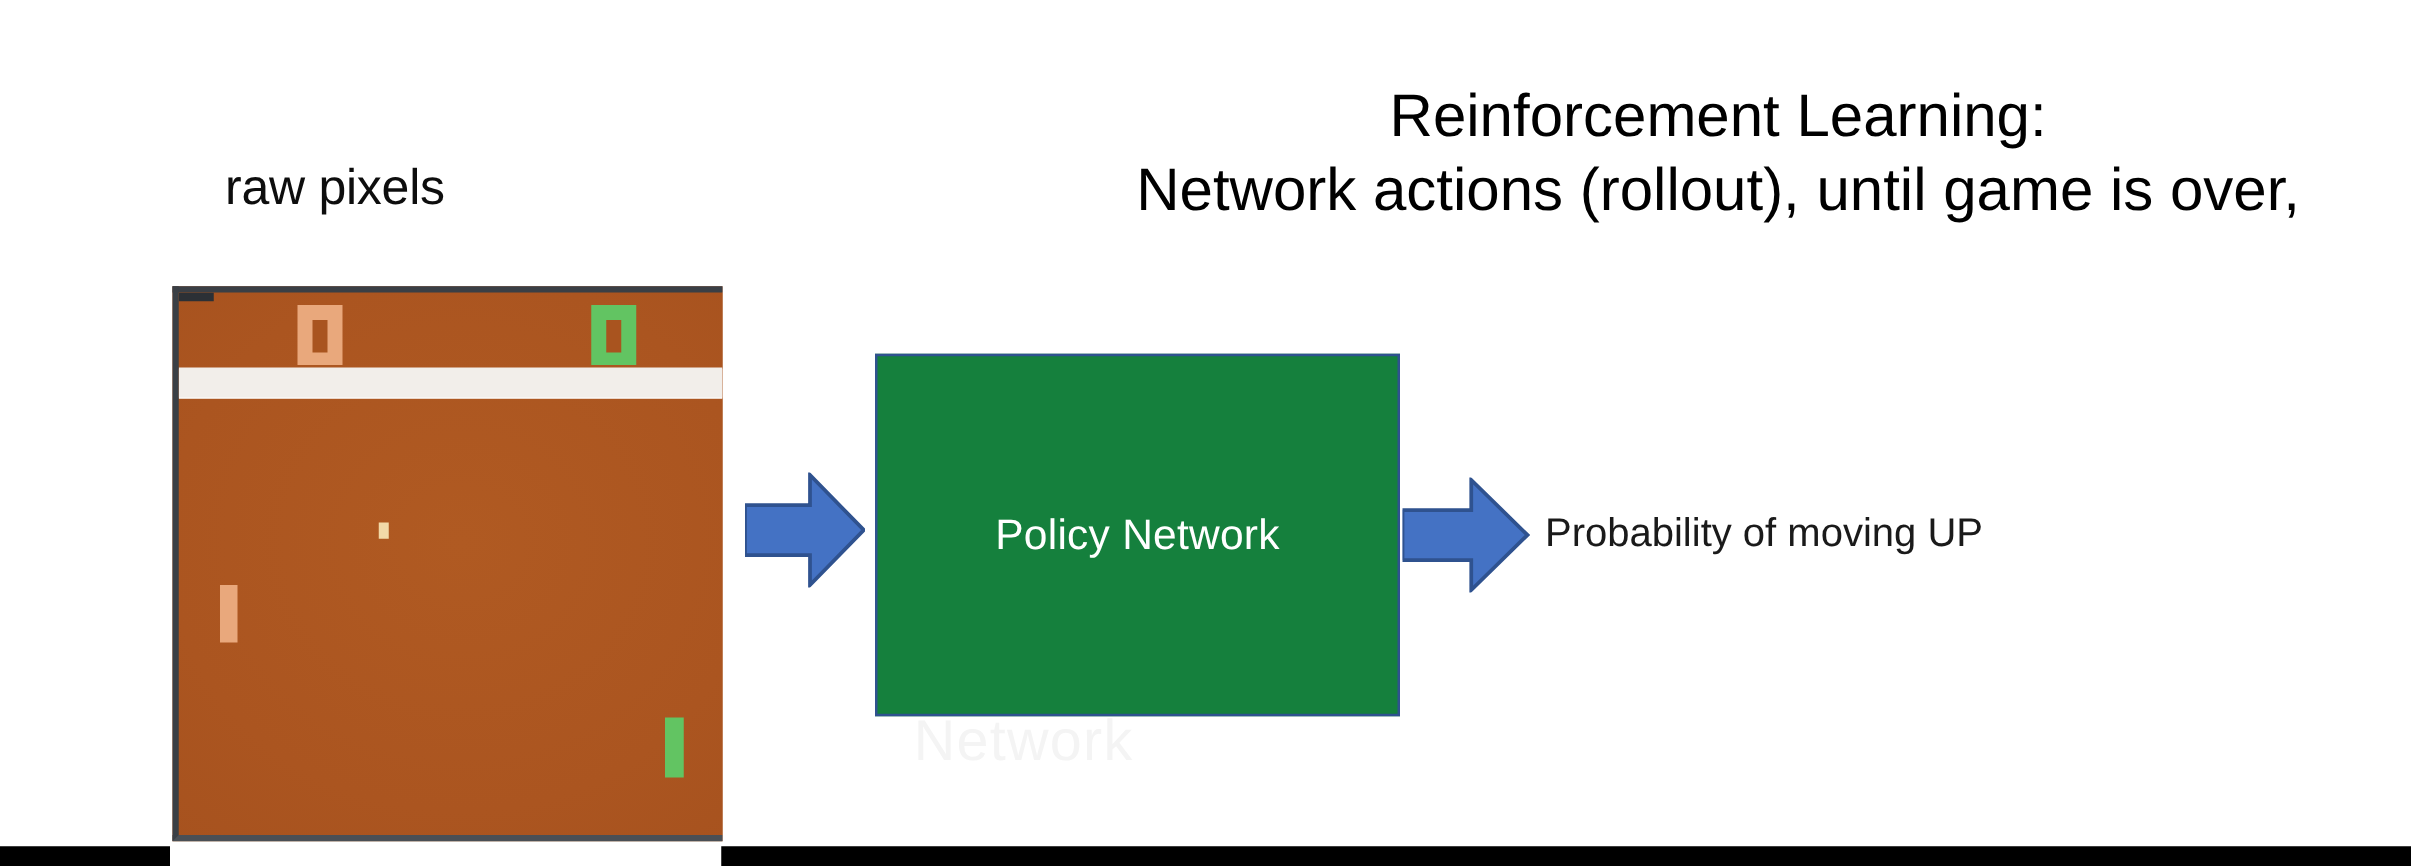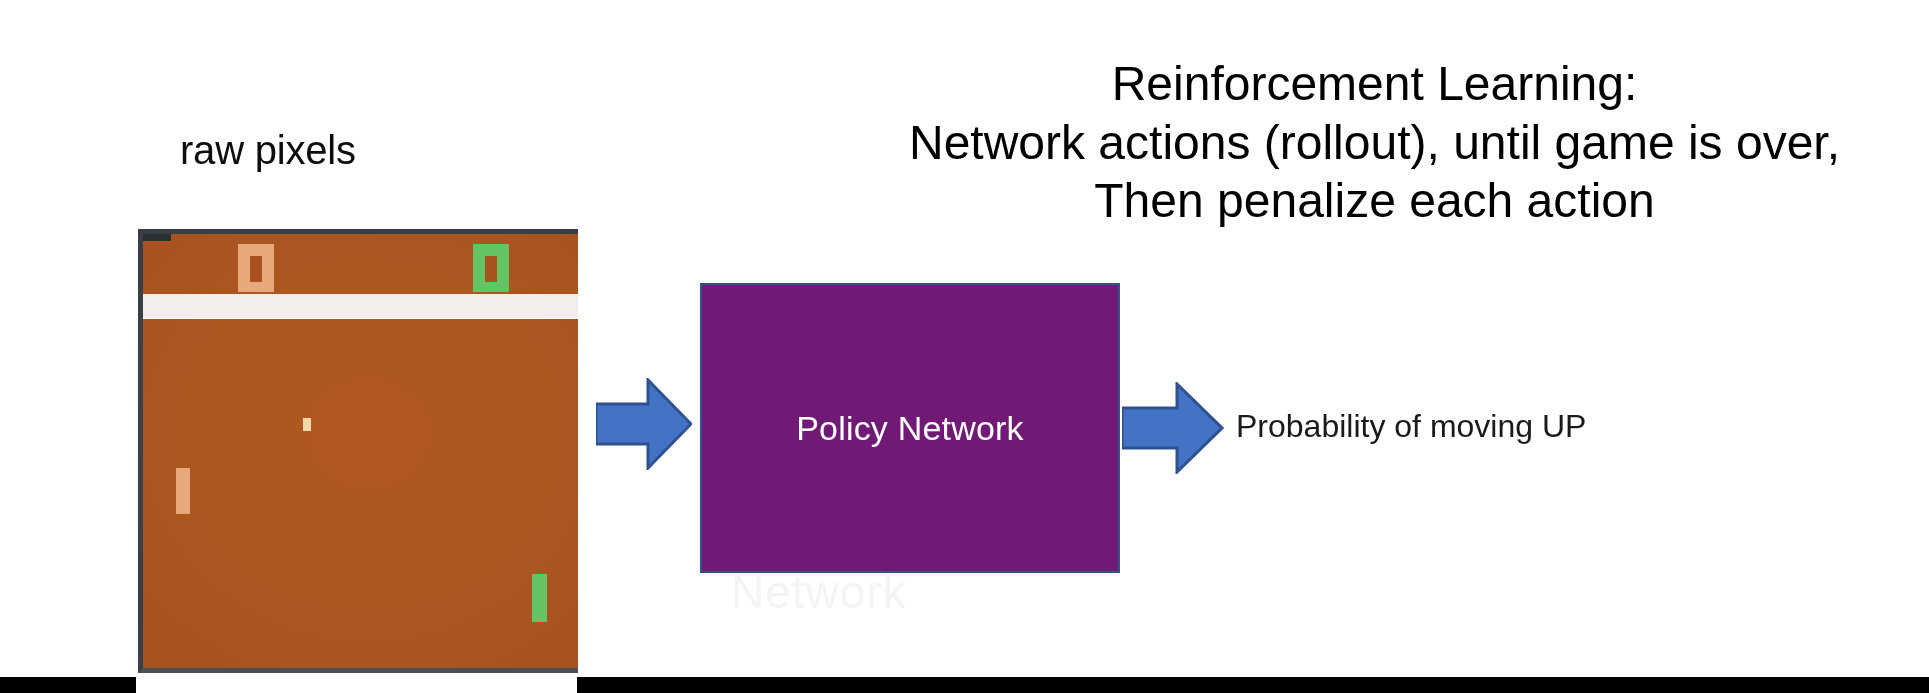--- a/index.html
+++ b/index.html
@@ -161,21 +161,21 @@
   #arrow-input  { left: 596px; top: 378px; width: 96px; height: 92px; }
   #arrow-output { left: 1122px; top: 382px; width: 102px; height: 92px; }
 
   
   #policy-network-box {
     position: absolute;
     left: 700px;
     top: 283px;
     width: 420px;
     height: 290px;
-    background: #701a75;
+    background: #15803d;
     border: 2px solid #2f528f;
     box-sizing: border-box;
     display: flex;
     align-items: center;
     justify-content: center;
   }
   #policy-network-label {
     color: #ffffff;
     font-size: 34px;
     font-family: "Liberation Sans", sans-serif;
@@ -189,21 +189,21 @@
     top: 408px;
     font-size: 32px;
     color: #1a1a1a;
     white-space: nowrap;
   }
 
   
   #heading-block {
     position: absolute;
     left: 820px;
-    top: 55px;
+    top: 65px;
     width: 1109px;
     text-align: center;
     color: #000000;
     font-family: "Liberation Sans Narrow", "Liberation Sans", sans-serif;
     font-size: 48px;
     line-height: 1.22;
     font-stretch: condensed;
   }
   #heading-block .hl { display: block; white-space: nowrap; }
 
@@ -246,19 +246,18 @@
 
   <svg class="block-arrow" id="arrow-output" viewBox="0 0 102 92" preserveAspectRatio="none">
     <polygon points="0,26 55,26 55,2 100,46 55,90 55,66 0,66" fill="#4472c4" stroke="#2f528f" stroke-width="3" stroke-linejoin="miter"></polygon>
   </svg>
 
   <div id="output-label">Probability of moving UP</div>
 
   <div id="heading-block">
     <span class="hl">Reinforcement Learning:</span>
     <span class="hl">Network actions (rollout), until game is over,</span>
-    <span class="hl">Then penalize each action</span>
   </div>
 
   <div class="black-bar" id="black-bar-left"></div>
   <div class="black-bar" id="black-bar-right"></div>
 
 </div>
 
 </body></html>

